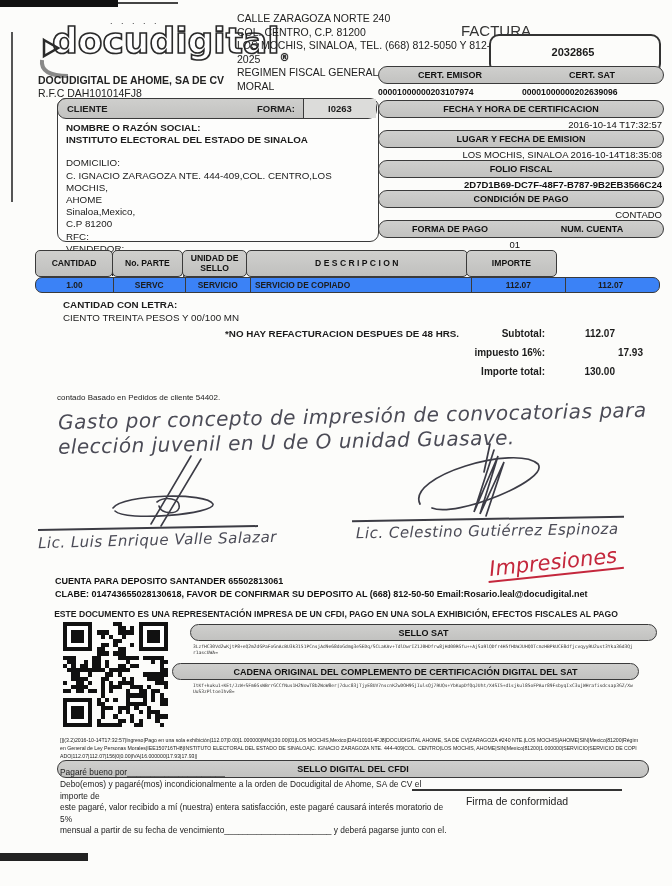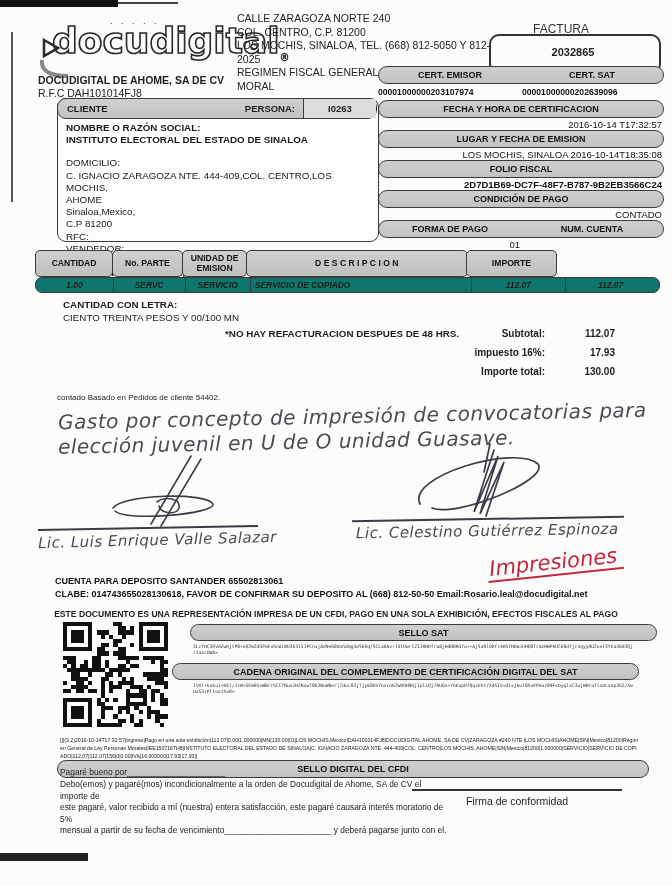--- a/index.html
+++ b/index.html
@@ -20,21 +20,21 @@
     font-weight:800;font-size:36px;letter-spacing:0px;color:#ffffff;
     -webkit-text-stroke:1.6px #2a2a2a;text-shadow:0 0 1px #2a2a2a;
     font-family:"DejaVu Sans",sans-serif;
     text-align:right;
   }
   .logo-reg{font-size:10px;color:#2a2a2a;-webkit-text-stroke:0;vertical-align:sub;}
   .logo-dots{position:absolute;left:58px;top:-4px;font-size:9px;letter-spacing:3px;color:#333;}
   .logo-swoosh{position:absolute;left:-14px;top:6px;}
   
   .hdr-address{left:237px;top:12px;width:260px;font-size:10.5px;line-height:13.5px;color:#222;}
-  .factura-label{left:476px;top:22px;width:170px;text-align:center;font-size:12px;color:#333;}
+  .factura-label{left:461px;top:22px;width:170px;text-align:left;font-size:15px;color:#333;}
   .factura-box{left:489px;top:34px;width:168px;height:36px;border:2px solid #333;border-radius:10px;}
   .factura-num{left:489px;top:46px;width:168px;text-align:center;font-weight:bold;font-size:11px;}
   .company-name{left:38px;top:74px;font-size:10.5px;font-weight:bold;color:#222;}
   .company-rfc{left:38px;top:87px;font-size:10.5px;color:#222;}
   
   .pill{
     border:1.6px solid #3a3a3a;border-radius:9px;
     background:linear-gradient(180deg,#cfcfcd,#c2c2c0);
     display:flex;align-items:center;justify-content:center;
     font-weight:bold;font-size:9px;color:#111;
@@ -56,21 +56,21 @@
   .fnum{font-size:8.6px;font-weight:bold;color:#111;}
   .fval{font-size:9.5px;color:#111;text-align:right;}
   
   .tbl-head{left:35px;top:250px;width:625px;height:27px;display:flex;}
   .tbl-head .hc{
     border:1.6px solid #3a3a3a;border-radius:5px;margin-right:-1.6px;
     background:linear-gradient(180deg,#cfcfcd,#c0c0be);
     display:flex;align-items:center;justify-content:center;text-align:center;
     font-weight:bold;font-size:8.6px;line-height:9.5px;color:#111;box-sizing:border-box;
   }
-  .tbl-row{left:35px;top:277px;width:625px;height:16px;display:flex;border:1.6px solid #3a3a3a;border-radius:7px;box-sizing:border-box;background:#0f766e;font-style:italic;}
+  .tbl-row{left:35px;top:277px;width:625px;height:16px;display:flex;border:1.6px solid #3a3a3a;border-radius:7px;box-sizing:border-box;background:#3b82f6;}
   .tbl-row .rc{display:flex;align-items:center;justify-content:center;font-size:8.4px;font-weight:bold;box-sizing:border-box;border-right:1.4px solid #3a3a3a;}
   .tbl-row .rc:last-child{border-right:none;}
   .rc.left{justify-content:flex-start;padding-left:4px;}
   .w1{width:12.5%;} .w2{width:11.5%;} .w3{width:10.5%;} .w4{width:35.5%;} .w5{width:15%;} .w6{width:14.5%;}
   
   .small-bold{font-weight:bold;font-size:9.8px;}
   .tot-label{font-weight:bold;font-size:10px;text-align:right;width:120px;}
   .tot-value{font-weight:bold;font-size:10px;text-align:right;width:60px;}
   .order-note{font-size:8px;color:#222;}
   
@@ -122,21 +122,21 @@
   <div class="abs factura-label">FACTURA</div>
   <div class="abs factura-box"></div>
   <div class="abs factura-num">2032865</div>
 
   <div class="abs company-name">DOCUDIGITAL DE AHOME, SA DE CV</div>
   <div class="abs company-rfc">R.F.C DAH101014FJ8</div>
 
   <div class="abs client-box"></div>
   <div class="abs client-head">
     <span class="lbl">CLIENTE</span>
-    <span class="cod">PERSONA:</span>
+    <span class="cod">FORMA:</span>
     <span class="val">I0263</span>
   </div>
   <div class="abs client-body">
     <div class="cb-bold">NOMBRE O RAZÓN SOCIAL:</div>
     <div class="cb-bold">INSTITUTO ELECTORAL DEL ESTADO DE SINALOA</div>
     <div style="height:11px;"></div>
     <div>DOMICILIO:</div>
     <div>C. IGNACIO ZARAGOZA NTE. 444-409,COL. CENTRO,LOS MOCHIS,</div>
     <div>AHOME</div>
     <div>Sinaloa,Mexico,</div>
@@ -172,41 +172,41 @@
 
   <div class="abs pill" style="left:378px;top:220px;width:284px;height:16px;">
     <span class="half">FORMA DE PAGO</span>
     <span class="half">NUM. CUENTA</span>
   </div>
   <div class="abs fval" style="left:378px;top:239px;width:142px;">01</div>
 
   <div class="abs tbl-head">
     <div class="hc w1">CANTIDAD</div>
     <div class="hc w2">No. PARTE</div>
-    <div class="hc w3">UNIDAD DE EMISION</div>
+    <div class="hc w3">UNIDAD DE SELLO</div>
     <div class="hc w4">D E S C R I P C I O N</div>
     <div class="hc w6">IMPORTE</div>
   </div>
   <div class="abs tbl-row">
     <div class="rc w1">1.00</div>
     <div class="rc w2">SERVC</div>
     <div class="rc w3">SERVICIO</div>
     <div class="rc w4 left">SERVICIO DE COPIADO</div>
     <div class="rc w5">112.07</div>
     <div class="rc w6">112.07</div>
   </div>
 
   <div class="abs small-bold" style="left:63px;top:299px;">CANTIDAD CON LETRA:</div>
   <div class="abs" style="left:63px;top:312px;font-size:9.8px;">CIENTO TREINTA PESOS Y 00/100 MN</div>
   <div class="abs small-bold" style="left:225px;top:328px;">*NO HAY REFACTURACION DESPUES DE 48 HRS.</div>
 
   <div class="abs tot-label" style="left:425px;top:328px;">Subtotal:</div>
   <div class="abs tot-value" style="left:555px;top:328px;">112.07</div>
   <div class="abs tot-label" style="left:425px;top:347px;">impuesto 16%:</div>
-  <div class="abs tot-value" style="left:555px;top:347px;">17.93</div>
+  <div class="abs tot-value" style="left:583px;top:347px;">17.93</div>
   <div class="abs tot-label" style="left:425px;top:366px;">Importe total:</div>
   <div class="abs tot-value" style="left:555px;top:366px;">130.00</div>
 
   <div class="abs order-note" style="left:57px;top:393px;">contado Basado en Pedidos de cliente 54402.</div>
 
   <div class="abs hand hand-note" style="left:58px;top:404px;">Gasto por concepto de impresión de convocatorias para</div>
   <div class="abs hand hand-note" style="left:58px;top:430px;">elección juvenil en U de O unidad Guasave.</div>
 
   <div class="abs" style="left:95px;top:452px;">
     <svg width="140" height="78" viewBox="0 0 140 78">

